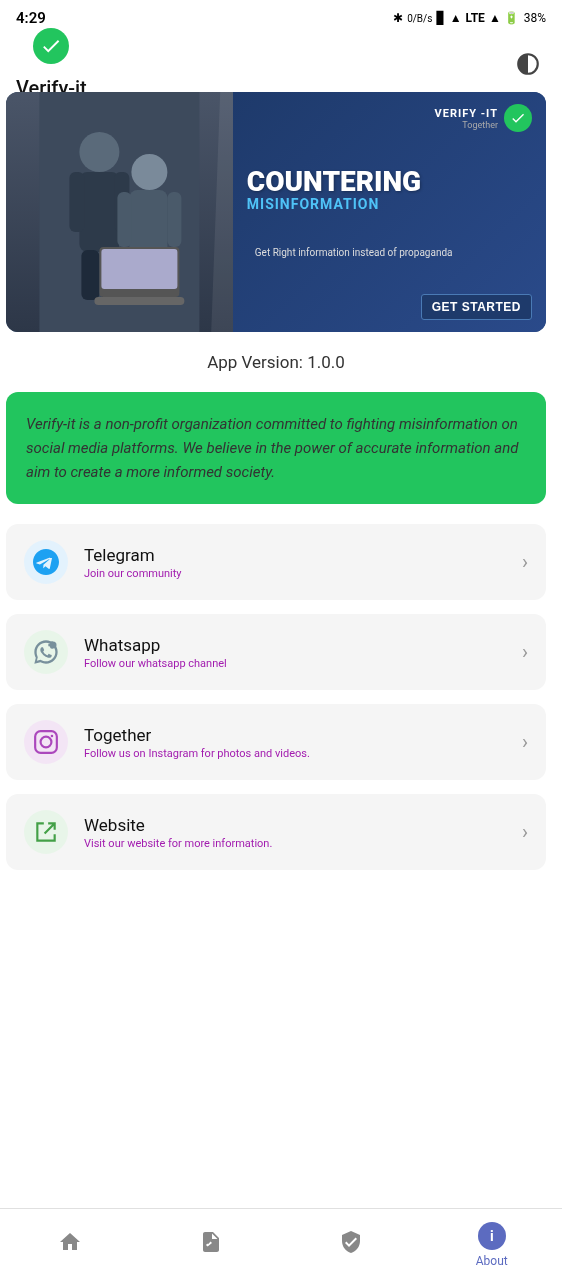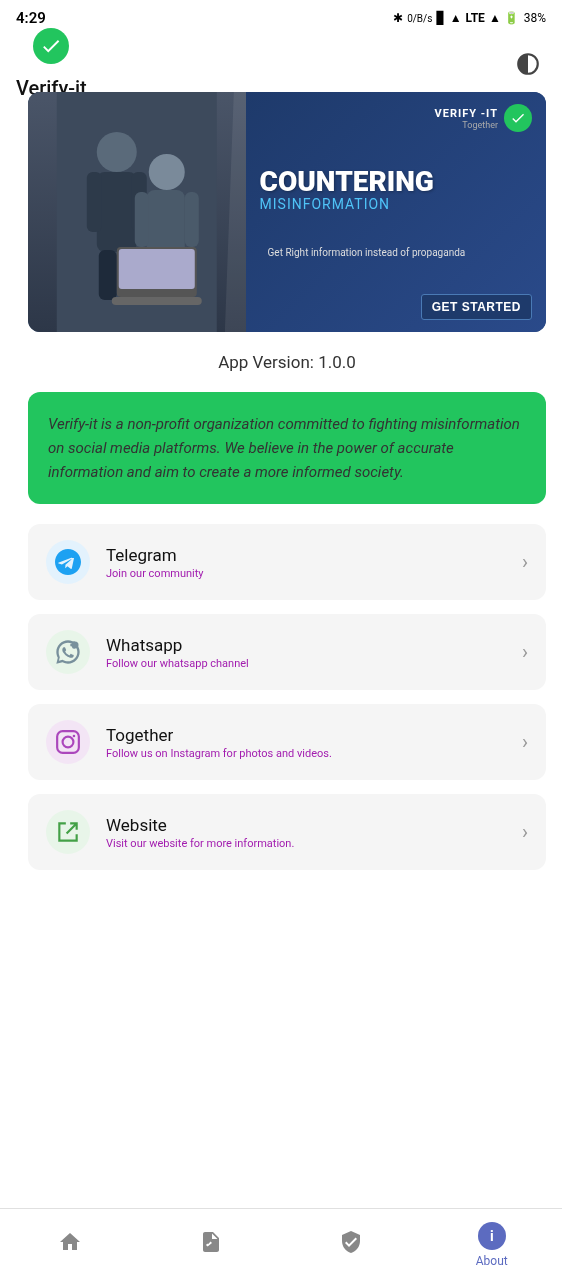--- a/index.html
+++ b/index.html
@@ -73,21 +73,21 @@
       width: 36px;
       height: 36px;
       display: flex;
       align-items: center;
       justify-content: center;
       cursor: pointer;
     }
 
     
     .main-content {
-      padding: 0 16px 80px 28px;
+      padding: 0 16px 80px 6px;
     }
 
     
     .banner {
       width: 100%;
       height: 240px;
       border-radius: 12px;
       overflow: hidden;
       margin-bottom: 20px;
       position: relative;
@@ -150,21 +150,21 @@
     }
     .banner-counter {
       font-size: 28px;
       font-weight: 900;
       color: #fff;
       line-height: 1;
       text-shadow: 1px 1px 3px rgba(0,0,0,0.3);
     }
     .banner-misinfo {
       font-size: 14px;
-      font-weight: 400;
+      font-weight: 700;
       color: #4fc3f7;
       letter-spacing: 1px;
     }
     .banner-subtext {
       font-size: 10px;
       color: #ddd;
       line-height: 1.4;
       margin-top: 6px;
       margin-left: 8px;
     }

